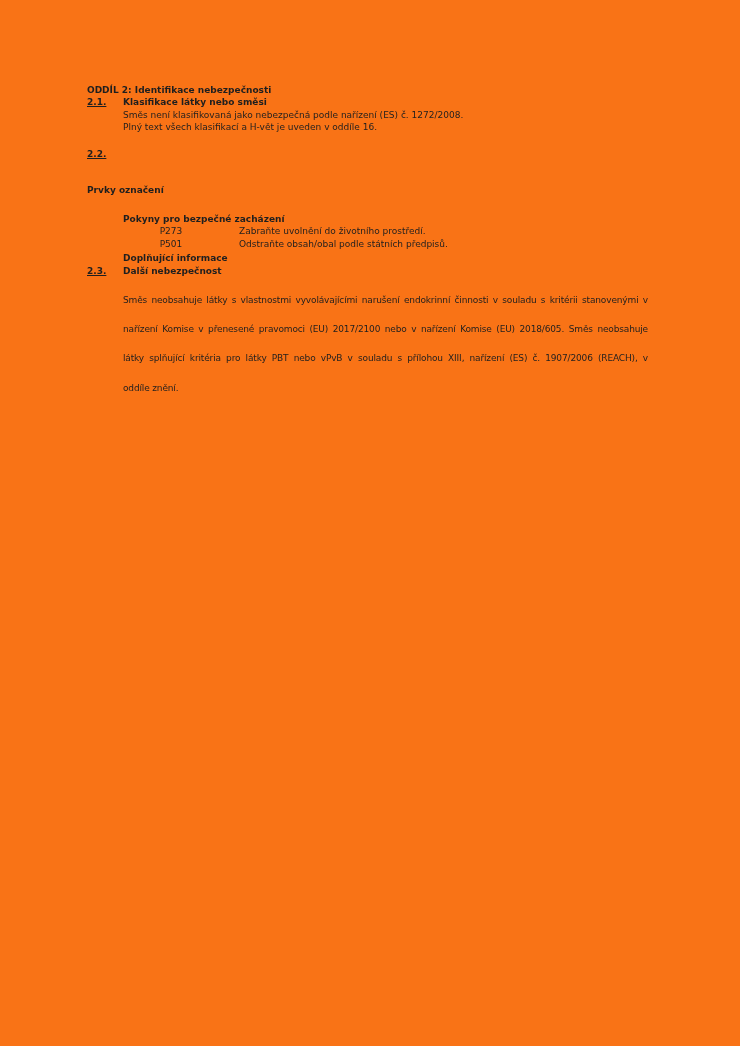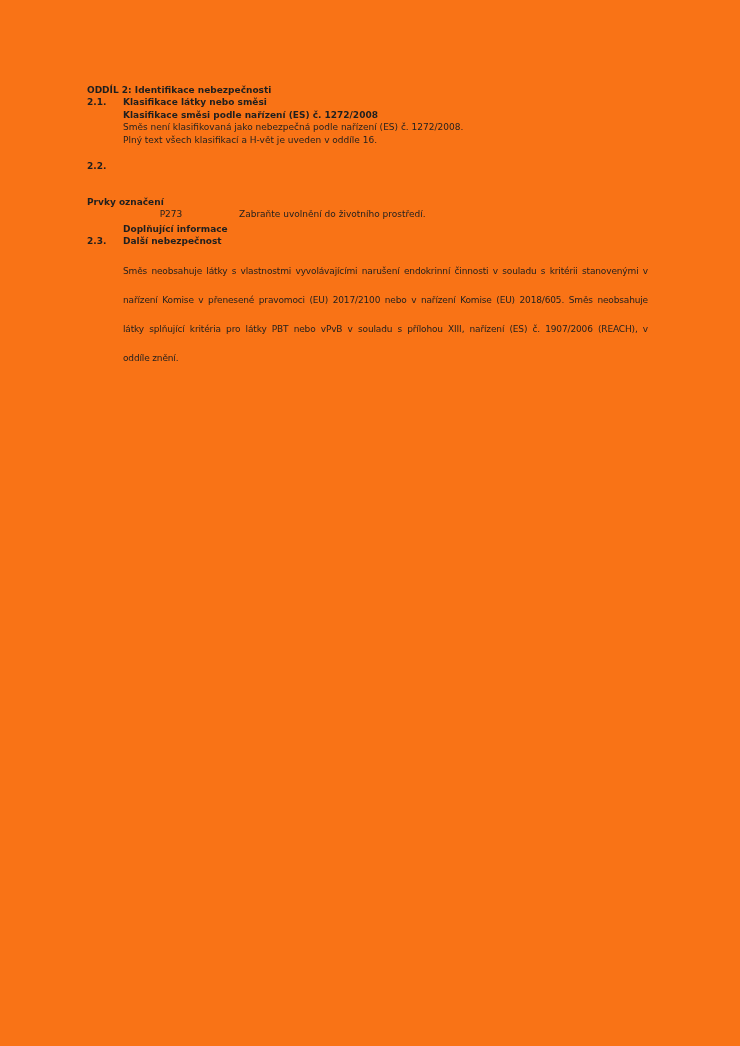--- a/index.html
+++ b/index.html
@@ -16,21 +16,21 @@
   }
   .doc {
     position: absolute;
     left: 87px;
     top: 84px;
     width: 561px;
   }
   .line { line-height: 12.4px; white-space: nowrap; }
   .b { font-weight: bold; }
   .row { display: flex; }
-  .num { flex: 0 0 36px; font-weight: bold; line-height: 12.4px; }
+  .num { flex: 0 0 36px; font-weight: bold; line-height: 12.4px; text-decoration: underline; }
   .row .title { font-weight: bold; line-height: 12.4px; white-space: nowrap; }
   .indent { margin-left: 36px; }
   .pair { display: flex; margin-left: 16px; text-align: center; }
   .pcode { flex: 0 0 136px; line-height: 12.4px; }
   .ptext { line-height: 12.4px; white-space: nowrap; }
   .gap-note    { }
   .gap-sec22   { margin-top: 14px; flex-direction: column; }
   .gap-pokyny  { margin-top: 17px; }
   .gap-dopl    { margin-top: 2px; }
   .para { margin-left: 36px; width: 525px; }
@@ -52,32 +52,36 @@
 
 <div class="page">
   <div class="doc">
 
     <div class="line b">ODDÍL 2: Identifikace nebezpečnosti</div>
 
     <div class="row">
       <div class="num">2.1.</div>
       <div class="title">Klasifikace látky nebo směsi</div>
     </div>
-    <div class="line b indent">Klasifikace směsi podle nařízení (ES) č. 1272/2008</div>
     <div class="line indent">Směs není klasifikovaná jako nebezpečná podle nařízení (ES) č. 1272/2008.</div>
     <div class="line indent gap-note">Plný text všech klasifikací a H-vět je uveden v oddíle 16.</div>
 
     <div class="row gap-sec22">
       <div class="num">2.2.</div>
       <div class="title">Prvky označení</div>
     </div>
+    <div class="line b indent gap-pokyny">Pokyny pro bezpečné zacházení</div>
 
     <div class="pair">
       <div class="pcode">P273</div>
       <div class="ptext">Zabraňte uvolnění do životního prostředí.</div>
+    </div>
+    <div class="pair">
+      <div class="pcode">P501</div>
+      <div class="ptext">Odstraňte obsah/obal podle státních předpisů.</div>
     </div>
 
     <div class="line b indent gap-dopl">Doplňující informace</div>
 
     <div class="row">
       <div class="num">2.3.</div>
       <div class="title">Další nebezpečnost</div>
     </div>
 
     <div class="para">

